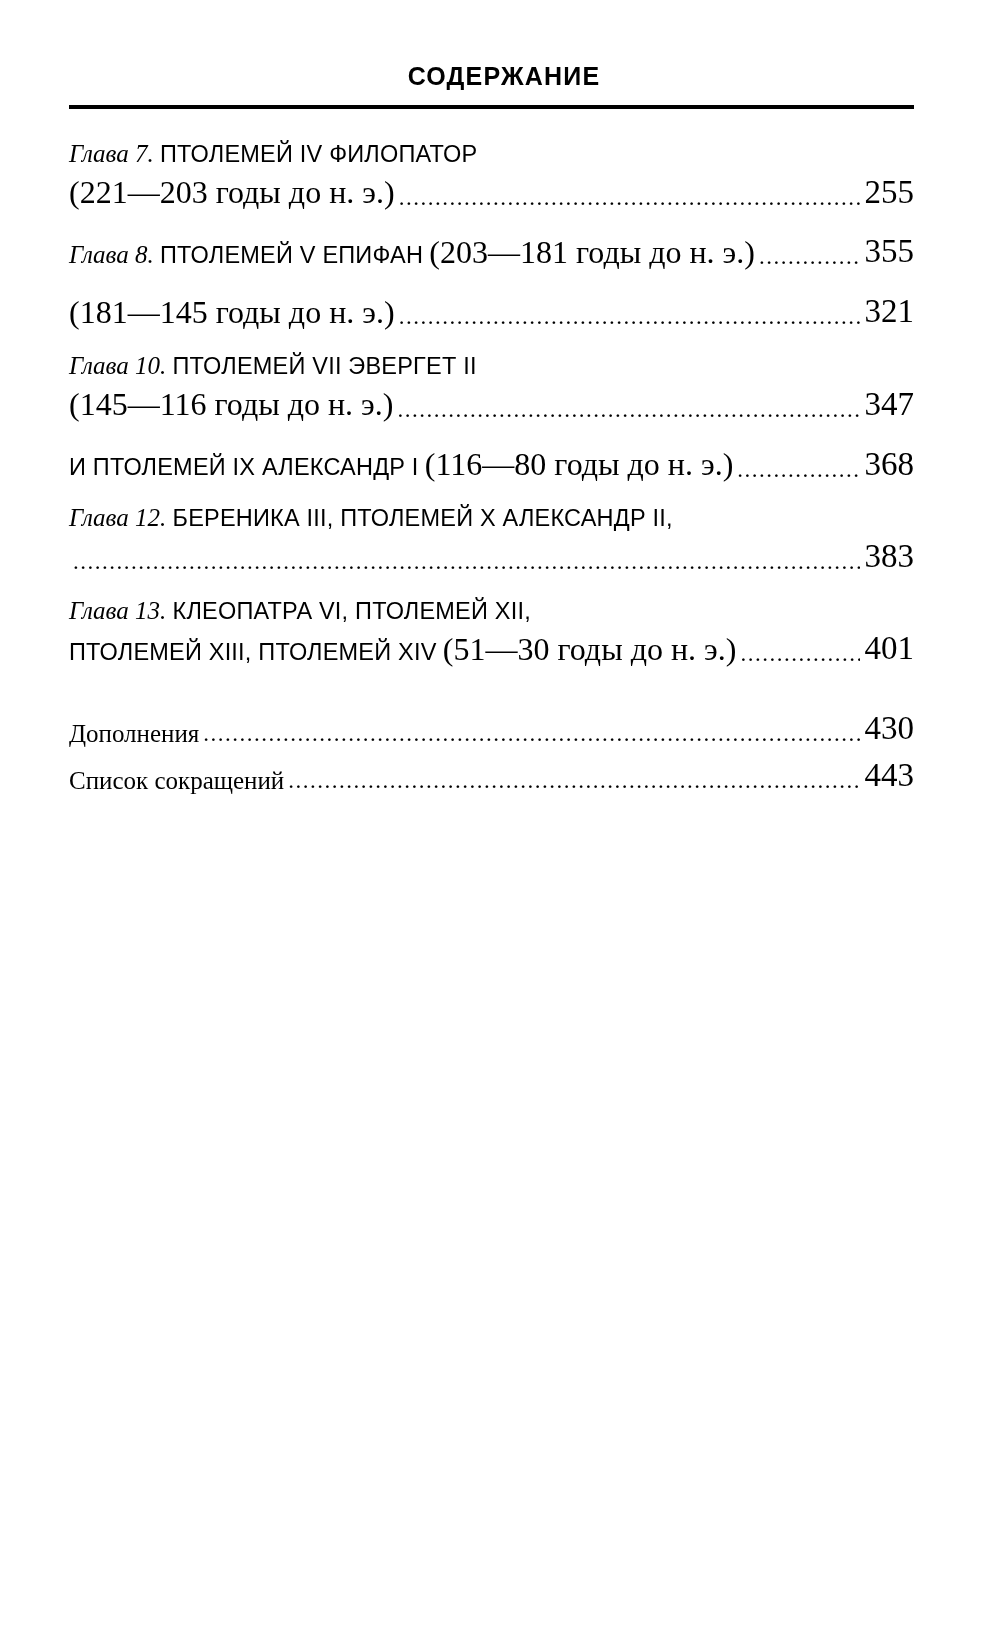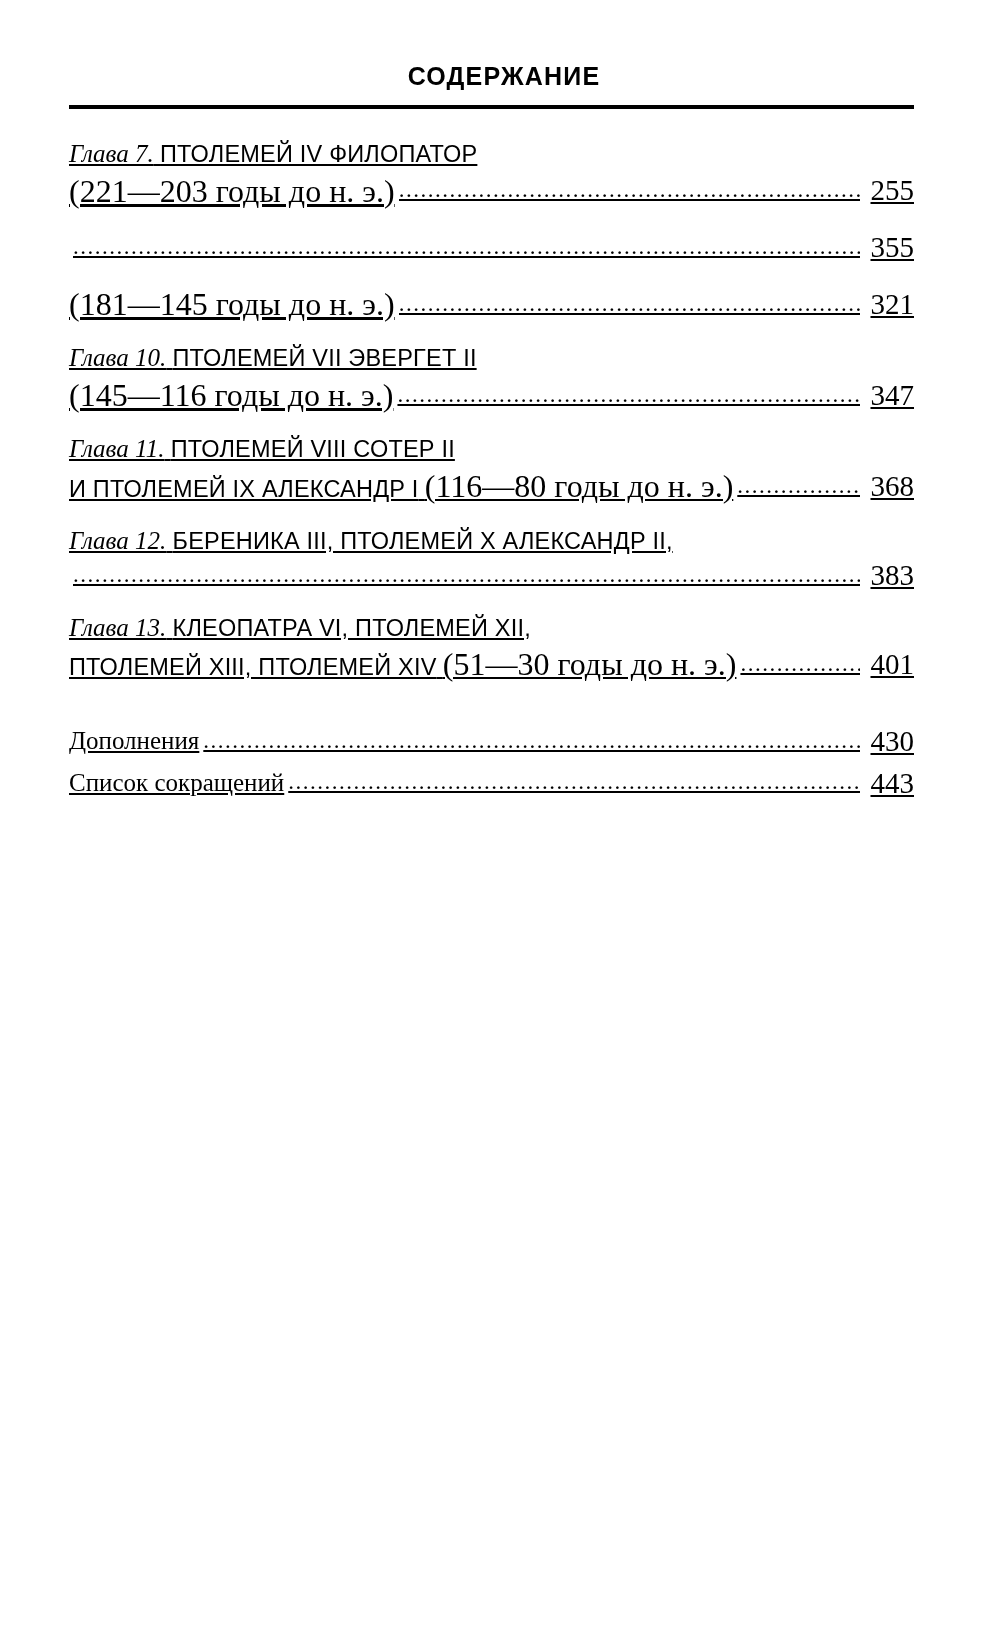--- a/index.html
+++ b/index.html
@@ -46,42 +46,41 @@
     position: absolute;
     left: 65px;
     top: 138px;
     width: 845px;
   }
   .entry {
     margin-bottom: 17px;
   }
   .entry .line {
     display: flex;
-    align-items: center;
+    align-items: flex-end;
     width: 100%;
     font-size: 25px;
     line-height: 1.30;
-    text-decoration: underline;
   }
   .entry .line .txt {
     white-space: nowrap;
   }
   .entry .line .dots {
     flex: 1 1 auto;
     overflow: hidden;
     white-space: nowrap;
     margin: 0 2px 0 4px;
     color: #000;
     font-size: 23px;
     letter-spacing: 1.5px;
     transform: translateY(-1px);
   }
   .entry .line .page-num {
     white-space: nowrap;
-    font-size: 29px;
+    font-size: 33px;
     min-width: 52px;
     text-align: right;
   }
   .chap {
     font-style: italic;
     font-family: "Liberation Serif", serif;
   }
   .caps {
     font-family: "Liberation Sans", sans-serif;
     font-size: 23.5px;
@@ -121,20 +120,25 @@
       </div>
       <div class="line">
         <span class="txt years">(221—203 годы до н. э.)</span>
         <span class="dots">........................................................................................................................</span>
         <span class="page-num">255</span>
       </div>
     </div>
 
     <div class="entry">
       <div class="line">
+        <span class="txt">
+          <span class="chap">Глава 8.</span>
+          <span class="caps">ПТОЛЕМЕЙ V ЕПИФАН</span>
+          <span class="years">(203—181 годы до н. э.)</span>
+        </span>
         <span class="dots">........................................................................................................................</span>
         <span class="page-num">355</span>
       </div>
     </div>
 
     <div class="entry">
       <div class="line">
         <span class="txt years">(181—145 годы до н. э.)</span>
         <span class="dots">........................................................................................................................</span>
         <span class="page-num">321</span>
@@ -149,26 +153,20 @@
         </span>
       </div>
       <div class="line">
         <span class="txt years">(145—116 годы до н. э.)</span>
         <span class="dots">........................................................................................................................</span>
         <span class="page-num">347</span>
       </div>
     </div>
 
     <div class="entry">
-      <div class="line">
-        <span class="txt">
-          <span class="chap">Глава 11.</span>
-          <span class="caps">ПТОЛЕМЕЙ VIII СОТЕР II</span>
-        </span>
-      </div>
       <div class="line">
         <span class="txt">
           <span class="caps">И ПТОЛЕМЕЙ IX АЛЕКСАНДР I</span>
           <span class="years">(116—80 годы до н. э.)</span>
         </span>
         <span class="dots">........................................................................................................................</span>
         <span class="page-num">368</span>
       </div>
     </div>
 

